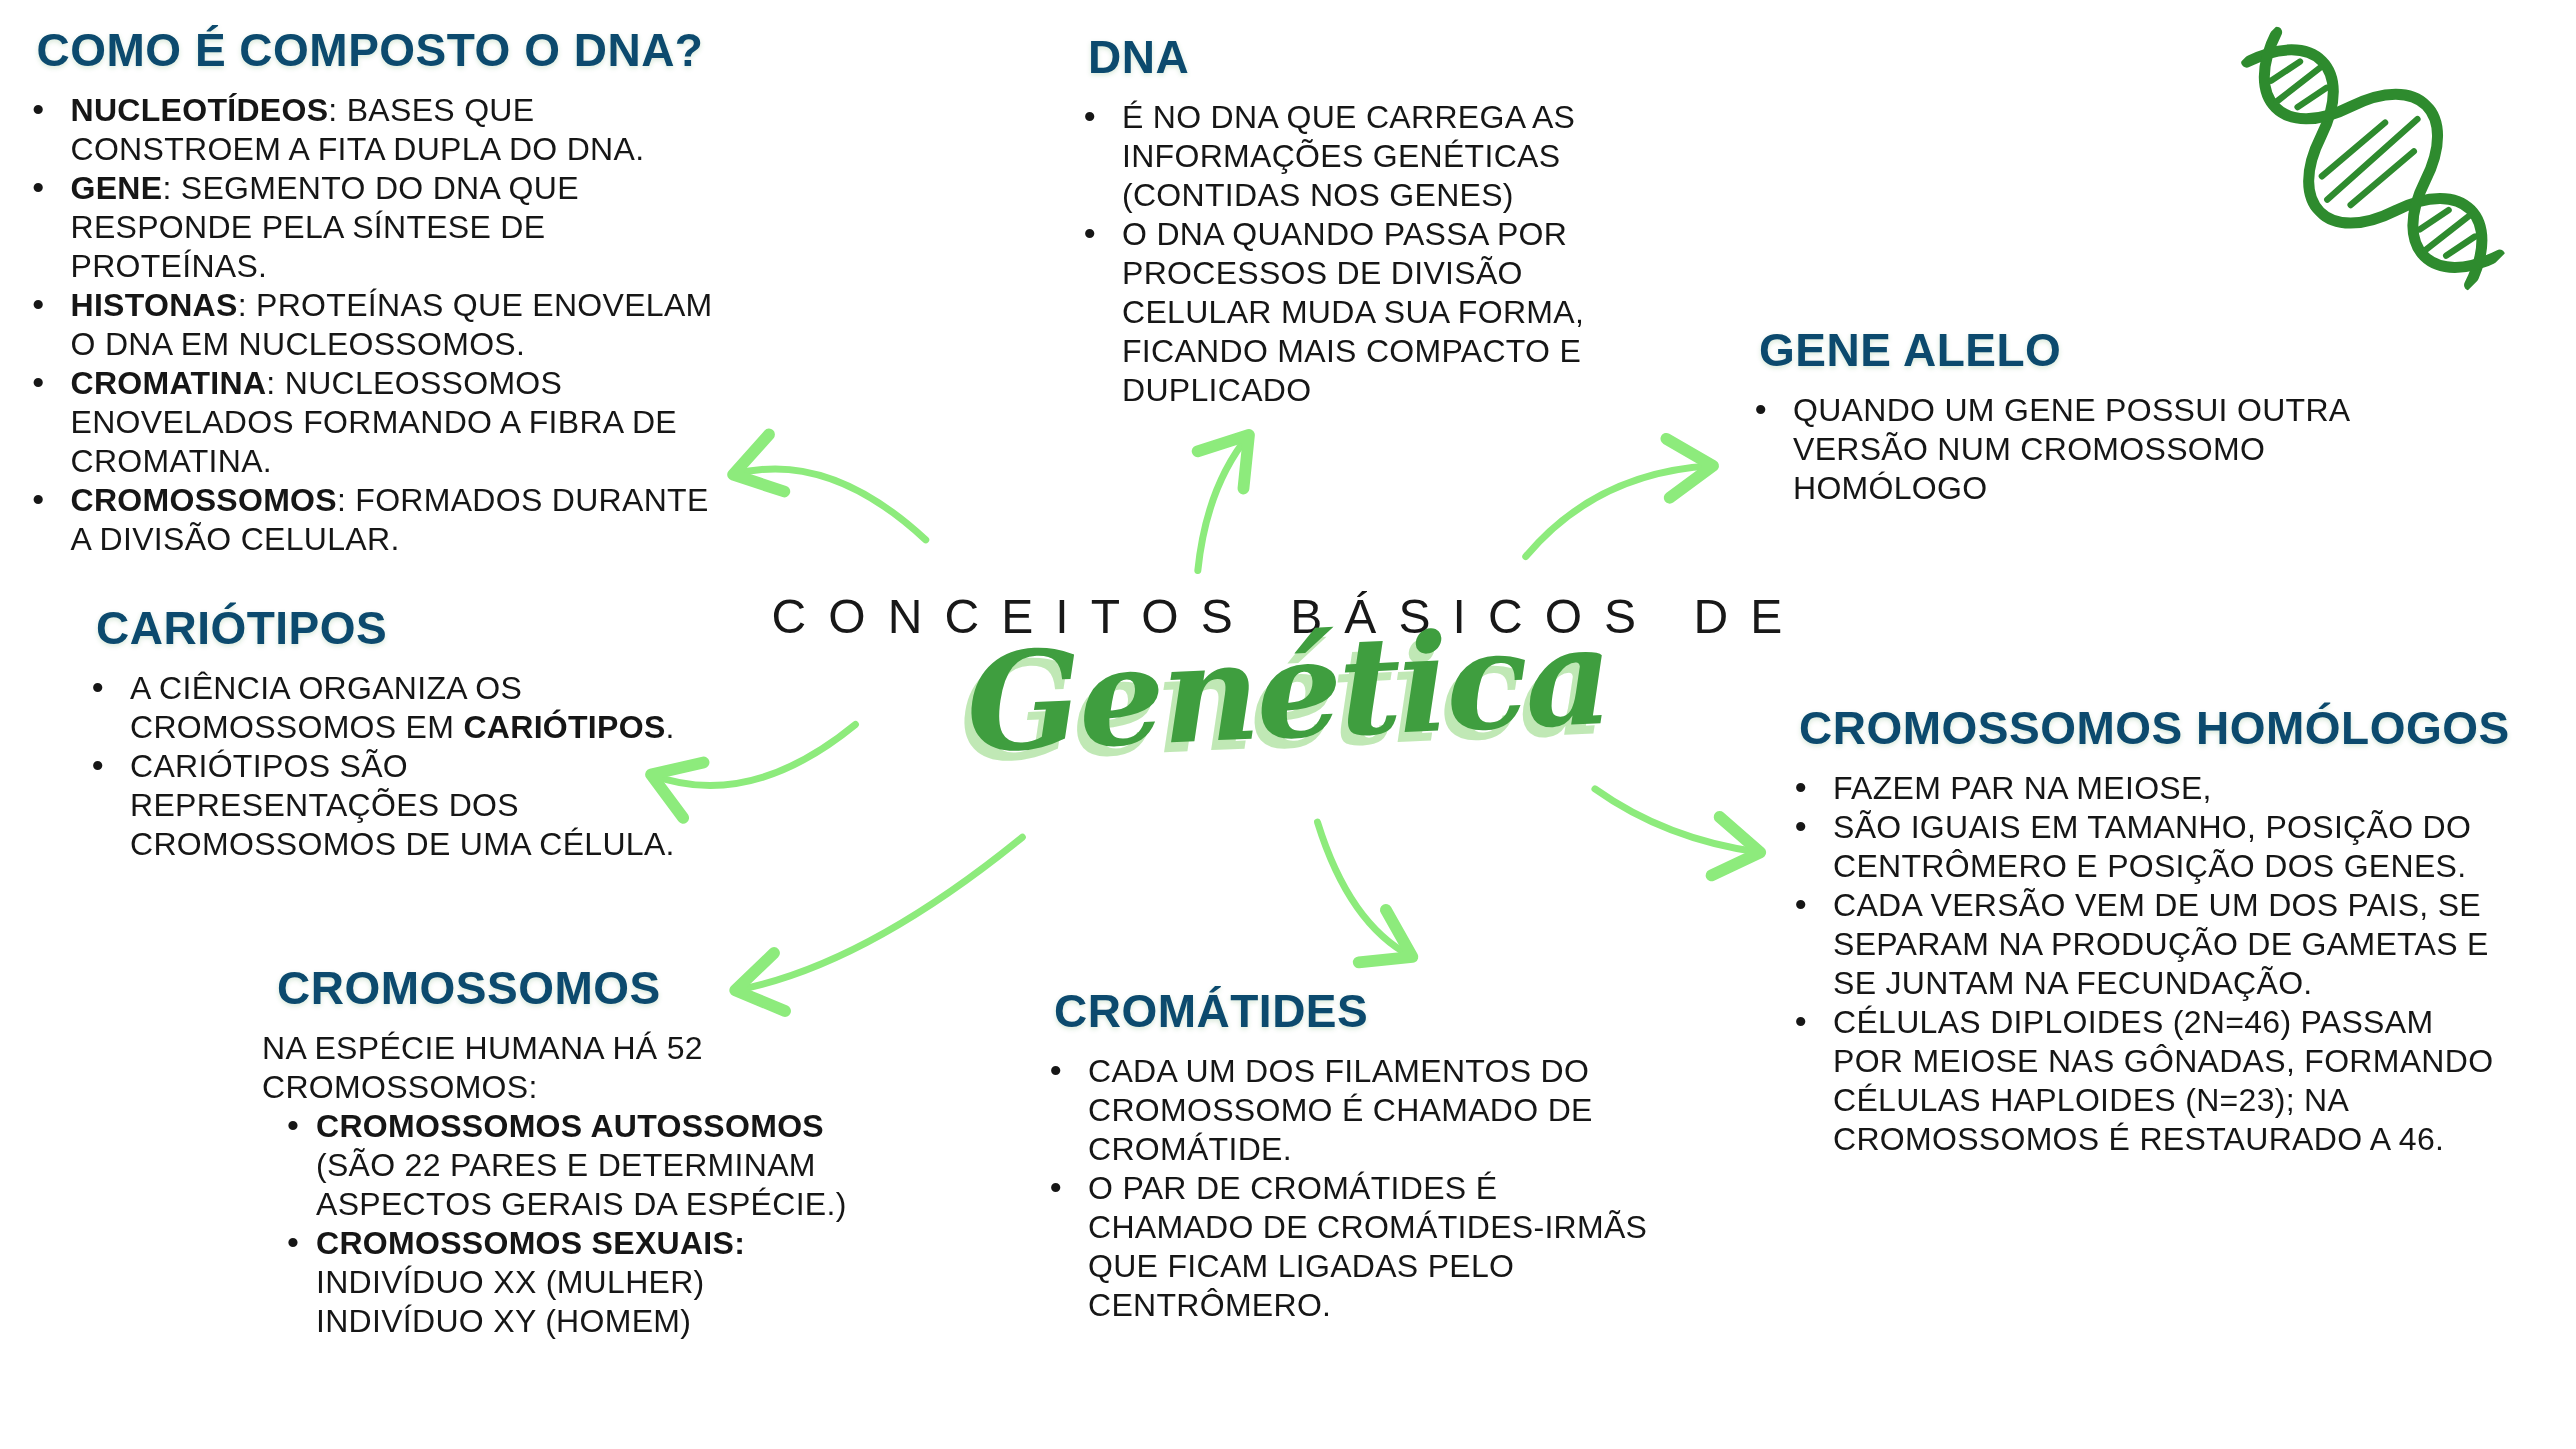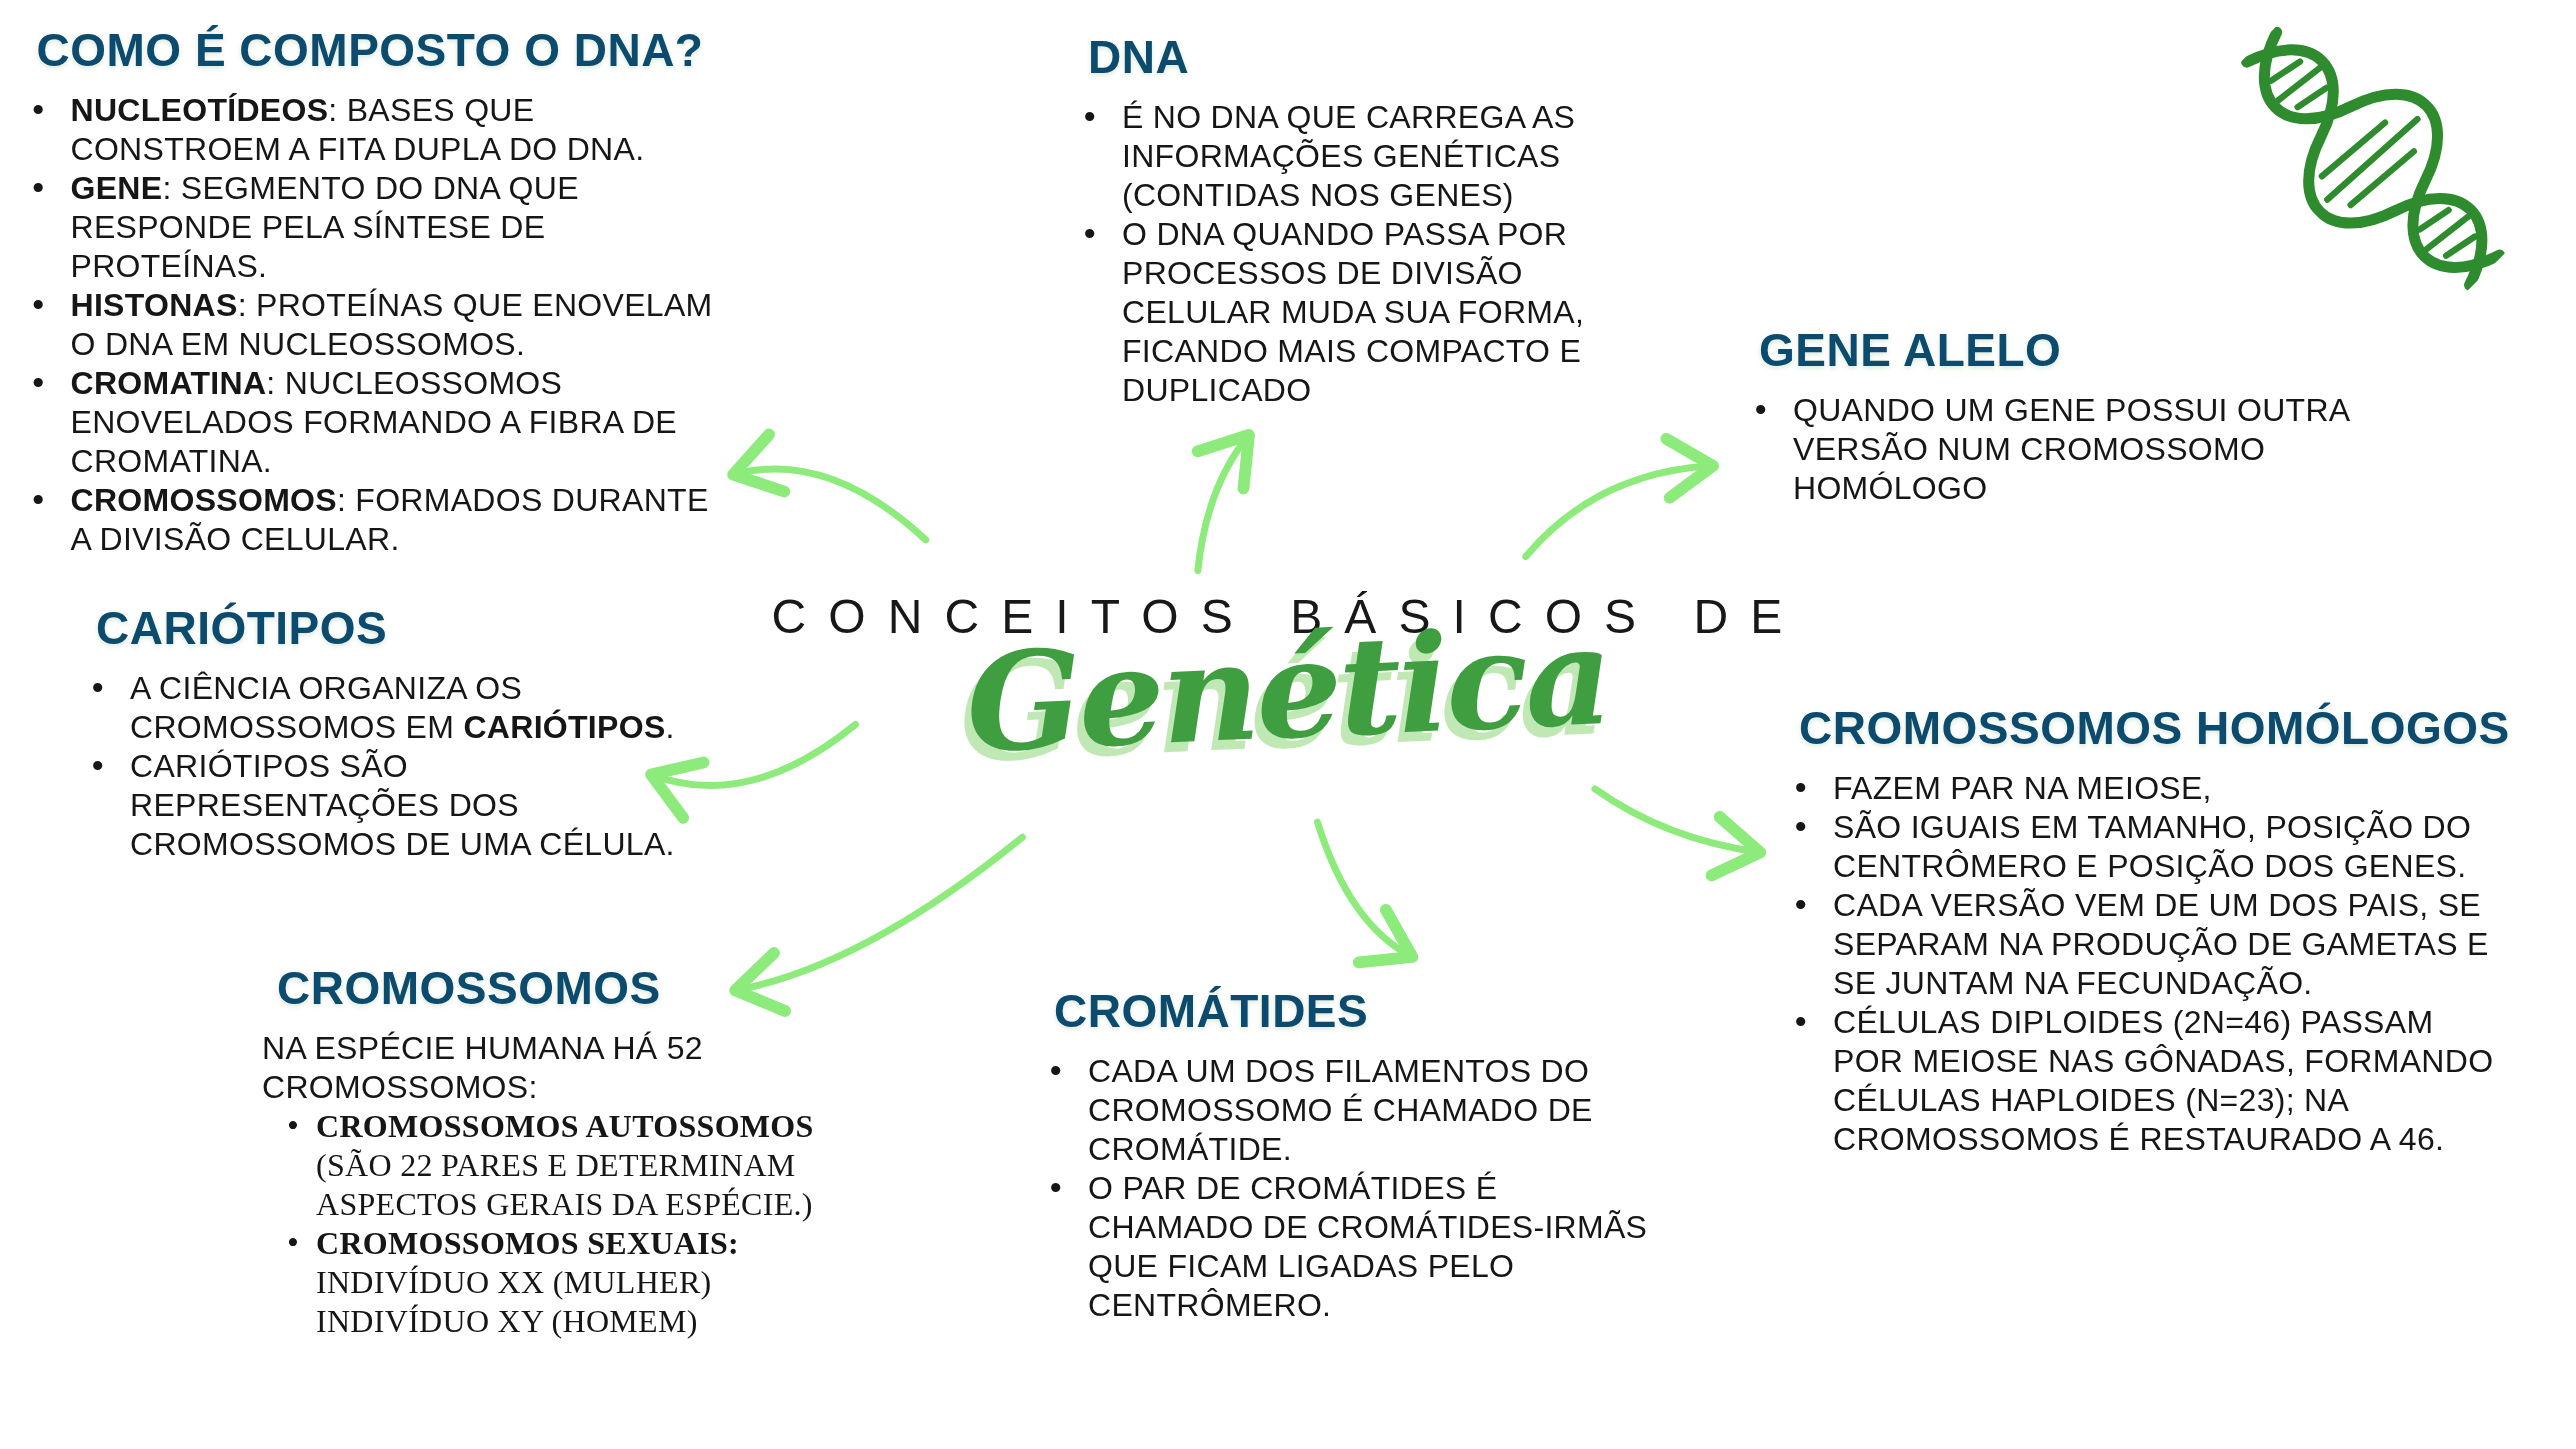--- a/index.html
+++ b/index.html
@@ -11,21 +11,21 @@
   .sec{position:absolute;}
   .hd{
     margin:0 0 15px 15px;font-size:46px;line-height:1.08;font-weight:700;
     color:#0c4a6e;letter-spacing:0.5px;
     text-shadow:0 2.1px 5.4px rgba(40,130,40,0.18);
     white-space:nowrap;
   }
   .list{list-style:none;margin:0;padding:0;}
   .list>li{position:relative;padding-left:49px;font-size:32px;line-height:39px;letter-spacing:0.3px;}
   .list>li::before{content:"\2022";position:absolute;left:10.7px;top:-1.1px;font-size:34px;}
-  .list.inner>li{padding-left:54px;font-family:Liberation Serif, serif;}
+  .list.inner>li{padding-left:54px;}
   .list.inner>li::before{left:25px;}
   .ln{white-space:nowrap;}
   .ln b{font-weight:700;}
   .intro{font-size:32px;line-height:39px;letter-spacing:0.3px;}
   .kicker{
     position:absolute;left:687px;top:589px;width:1202px;text-align:center;
     font-size:48px;font-weight:400;color:#181818;letter-spacing:0.46em;white-space:nowrap;
   }
   .script{
     position:absolute;left:687px;top:616px;width:1202px;text-align:center;

